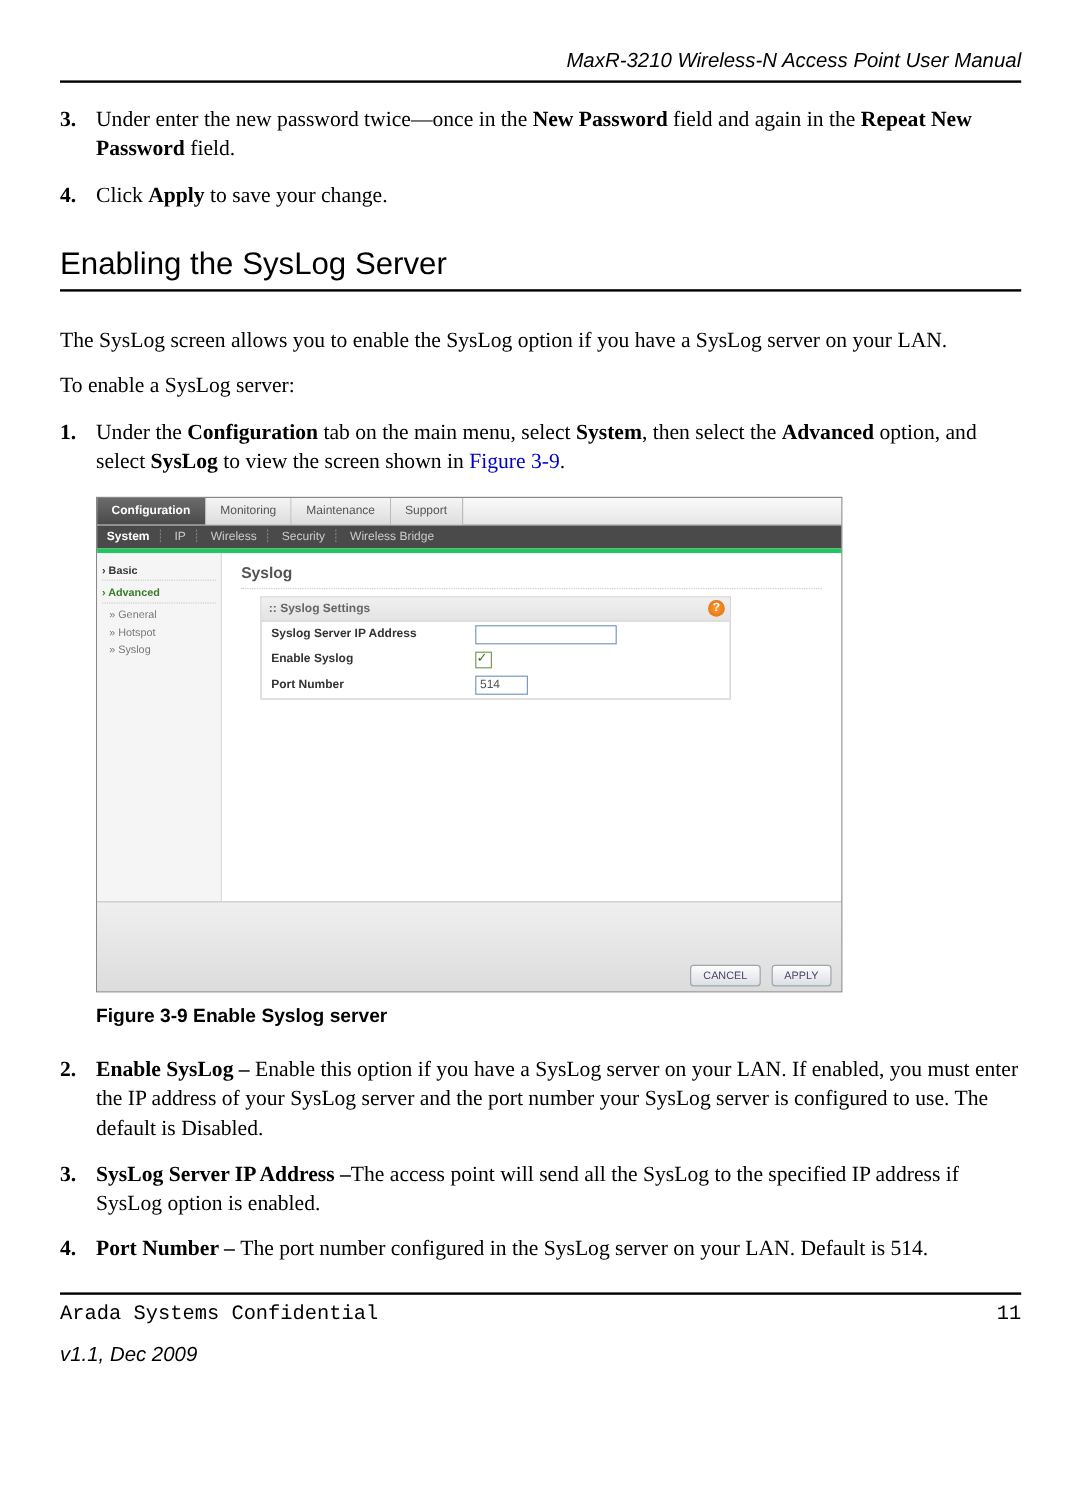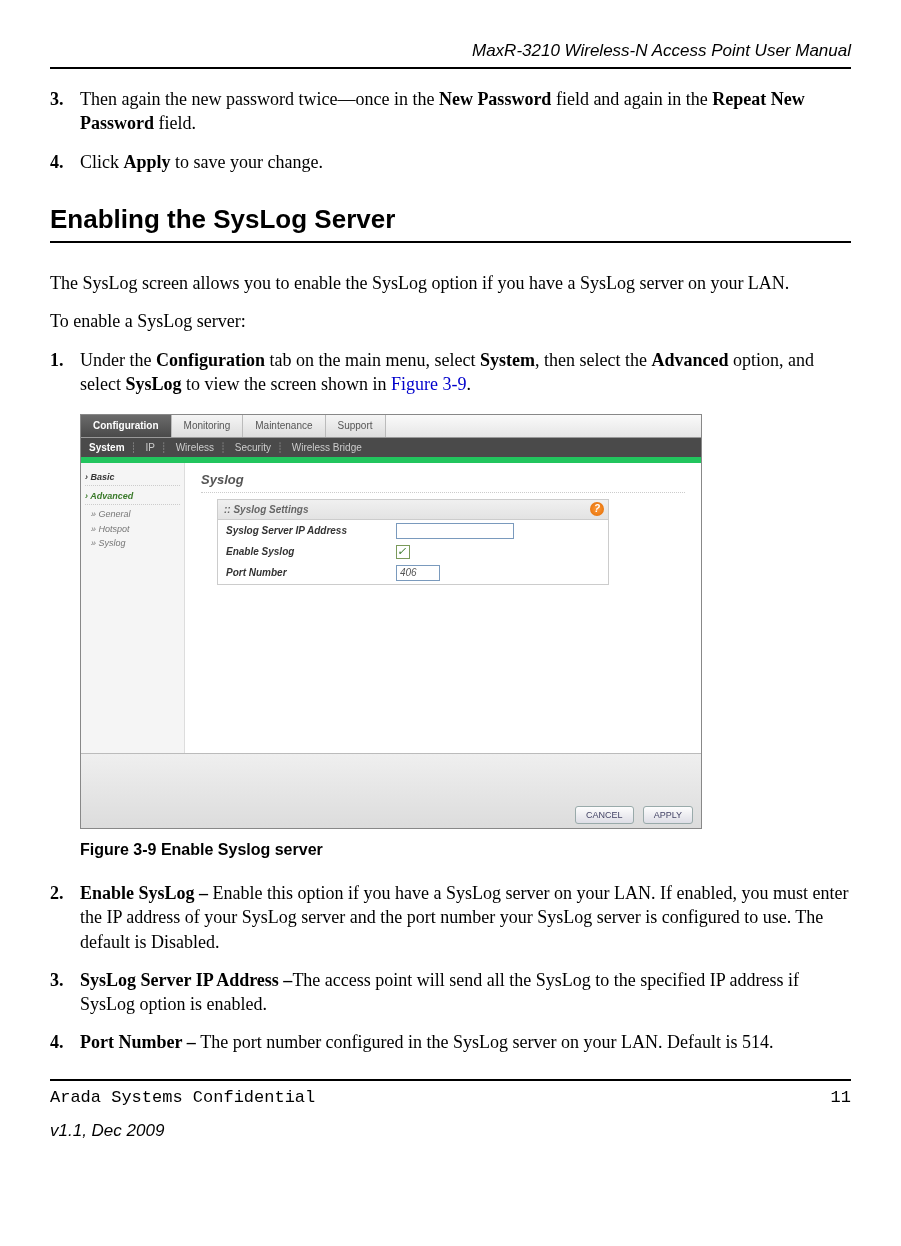--- a/index.html
+++ b/index.html
@@ -33,21 +33,21 @@
     font-weight: bold;
     width: 30px;
     flex-shrink: 0;
   }
   .ol-body {
     flex: 1;
   }
   .bold { font-weight: bold; }
   h2.section {
     font-family: Arial, Helvetica, sans-serif;
-    font-weight: bold;
+    font-weight: normal;
     font-size: 26px;
     margin: 28px 0 4px 0;
   }
   .section-rule {
     border: none;
     border-top: 2px solid #000;
     margin: 0 0 28px 0;
   }
   p { margin: 0 0 14px 0; }
   .link { color: #0000cc; }
@@ -82,22 +82,21 @@
     color: #ccc;
   }
   .subnav span {
     margin-right: 6px;
   }
   .subnav .sep { color: #888; }
   .subnav .active { color: #fff; font-weight: bold; }
   .panel {
     display: flex;
     min-height: 290px;
-    border-top: 6px solid #22c55e;
-    font-style: italic;
+    border-top: 4px solid #22c55e;
   }
   .sidebar {
     width: 95px;
     background: #f5f5f5;
     border-right: 1px solid #ddd;
     font-size: 9px;
     padding: 6px 4px;
   }
   .sidebar .sec-head {
     color: #333;
@@ -228,21 +227,21 @@
 </style>
 </head>
 <body>
 
 <div class="header-right">MaxR-3210 Wireless-N Access Point User Manual</div>
 <hr class="top-rule">
 
 <div class="ol-item">
   <div class="ol-num">3.</div>
   <div class="ol-body">
-    <span>Then again the new password twice—once in the </span><span class="bold">New Password</span><span> field and again in the </span><span class="bold">Repeat New Password</span><span> field.</span>
+    <span>Under enter the new password twice—once in the </span><span class="bold">New Password</span><span> field and again in the </span><span class="bold">Repeat New Password</span><span> field.</span>
   </div>
 </div>
 
 <div class="ol-item">
   <div class="ol-num">4.</div>
   <div class="ol-body">
     <span>Click </span><span class="bold">Apply</span><span> to save your change.</span>
   </div>
 </div>
 
@@ -292,21 +291,21 @@
           <div class="field-row">
             <div class="field-label">Syslog Server IP Address</div>
             <div class="txt ip"></div>
           </div>
           <div class="field-row">
             <div class="field-label">Enable Syslog</div>
             <div class="chk"></div>
           </div>
           <div class="field-row">
             <div class="field-label">Port Number</div>
-            <div class="txt port">406</div>
+            <div class="txt port">514</div>
           </div>
         </div>
       </div>
     </div>
     <div class="ss-footer">
       <span class="ss-btn">CANCEL</span>
       <span class="ss-btn">APPLY</span>
     </div>
   </div>
 </div>

